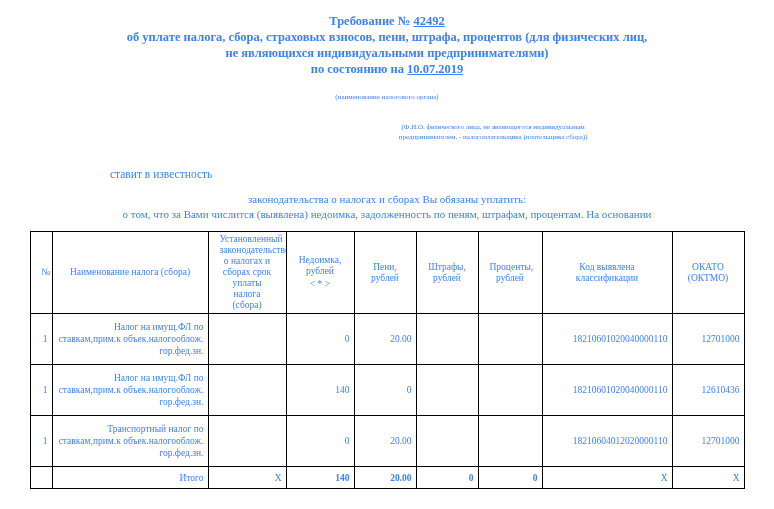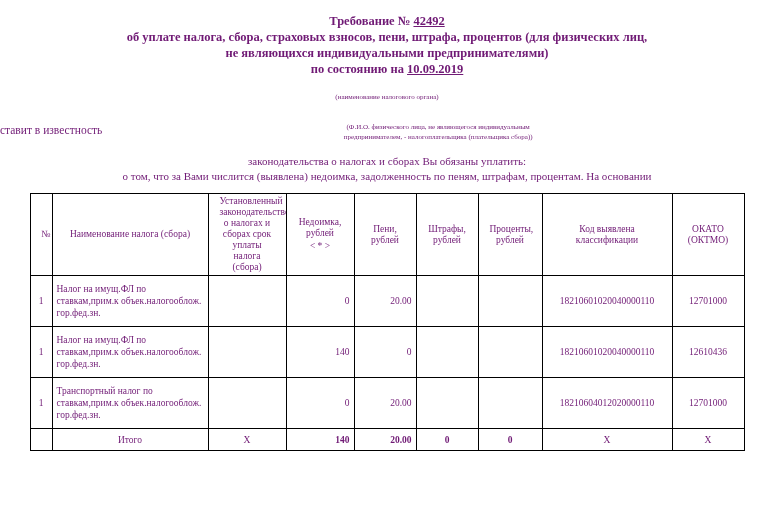--- a/index.html
+++ b/index.html
@@ -1,54 +1,55 @@
 <!DOCTYPE html>
 <html><head>
 <meta charset="utf-8">
 <style>
   html,body { margin:0; padding:0; background:#ffffff; }
   .page {
     position:relative;
     width:774px; height:509px;
-    background:#fff; color:#701a75;
+    background:#fff; color:#3b82f6;
     font-family:"Liberation Serif", serif;
     overflow:hidden;
   }
   .u { text-decoration:underline; }
 
   .title-block {
     padding-top:13px;
     text-align:center;
     font-weight:bold;
     font-size:12.5px;
     line-height:16px;
   }
 
   .authority-block { margin-top:16px; text-align:center; }
   .authority-name { font-weight:bold; font-size:11.5px; text-decoration:underline; }
   .authority-caption { font-size:7px; line-height:9px; margin-top:1px; }
 
   .notify-row { display:flex; margin-top:22px; align-items:flex-start; }
-  .notify-label { font-size:11.5px; white-space:nowrap; }
+  .notify-label { padding-left:110px; font-size:11.5px; white-space:nowrap;margin-top:44px; }
   .name-block { flex:1; text-align:center; margin-top:-2px; }
   .taxpayer-name { font-weight:bold; font-size:12px; text-decoration:underline; letter-spacing:0.5px; }
   .taxpayer-caption { font-size:7px; line-height:9px; margin-top:1px; }
 
   .body-text { margin-top:12px; text-align:center; font-size:11px; line-height:15px; }
 
   table.demand {
     margin:9px auto 0 auto;
     border-collapse:collapse;
     table-layout:fixed;
     width:714px;
   }
   table.demand th, table.demand td {
     border:1px solid #000;
     vertical-align:middle;
     overflow:hidden;
+    text-align:right;
   }
   table.demand th {
     font-weight:normal;
     font-size:9.5px;
     line-height:11px;
     text-align:center;
     padding:2px 11px;
     height:64px;
   }
   th.tiny { font-size:6.5px; line-height:8px; font-weight:bold; padding:2px 4px; }
@@ -70,21 +71,21 @@
 </style>
 </head>
 <body>
 
 <div class="page">
 
   <div class="title-block">
     <div><span>Требование № </span><span class="u">42492</span></div>
     <div>об уплате налога, сбора, страховых взносов, пени, штрафа, процентов (для физических лиц,</div>
     <div>не являющихся индивидуальными предпринимателями)</div>
-    <div><span>по состоянию на </span><span class="u">10.09.2019</span></div>
+    <div><span>по состоянию на </span><span class="u">10.07.2019</span></div>
   </div>
 
   <div class="authority-block">
     <div class="authority-caption">(наименование налогового органа)</div>
   </div>
 
   <div class="notify-row">
     <div class="notify-label">ставит в известность</div>
     <div class="name-block">
       <div class="taxpayer-caption">(Ф.И.О. физического лица, не являющегося индивидуальным</div>

